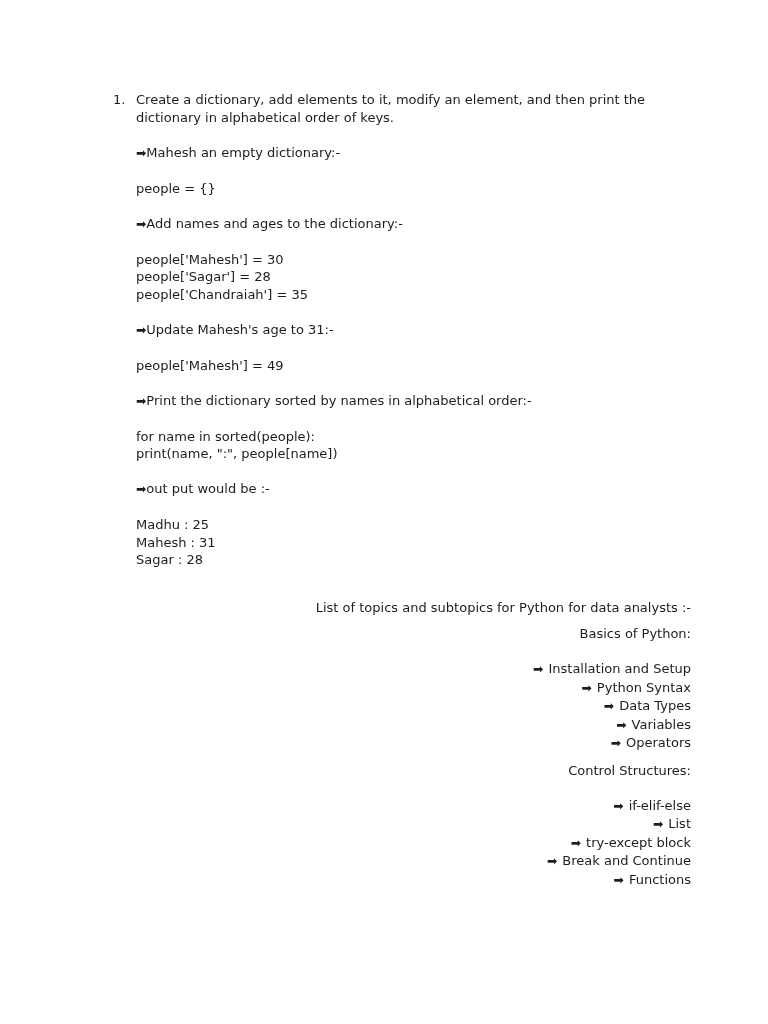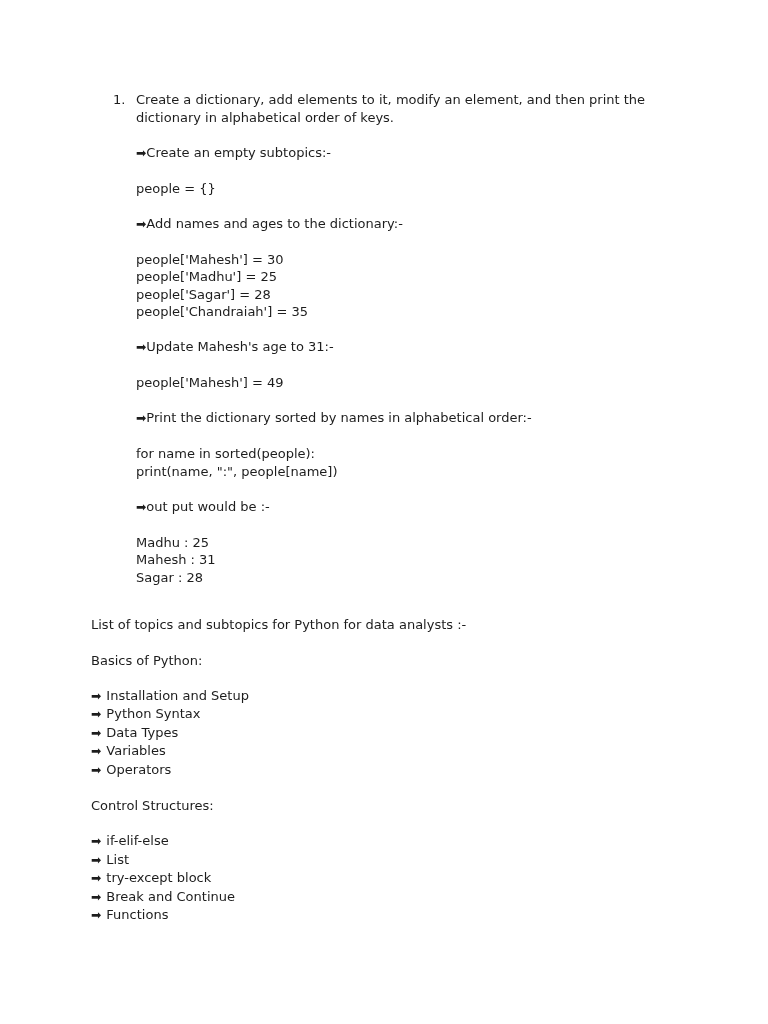--- a/index.html
+++ b/index.html
@@ -42,45 +42,45 @@
   }
   .topic-item .arrow-icon {
     margin-right: 5px;
   }
 
   
   .topics {
     margin-left: 91px;
     margin-top: 30px;
     width: 600px;
+    text-align: right;
   }
-  .topic-group { margin-top: 18px; }
+  .topic-group { margin-top: 9px; }
   .topic-items { margin-top: 17.5px; }
 </style>
 </head>
 <body>
 
 <div class="page">
 
   <div class="question">
     <span class="q-num">1.</span>
     <div class="q-body">
       <p class="q-text">Create a dictionary, add elements to it, modify an element, and then print the dictionary in alphabetical order of keys.</p>
       <div id="question-blocks">
-  <p class="block arrow-line"><span class="arrow-icon">➡</span><span class="arrow-text">Create an empty subtopics:-</span></p>
+  <p class="block arrow-line"><span class="arrow-icon">➡</span><span class="arrow-text">Mahesh an empty dictionary:-</span></p>
 
   <div class="block code-block">
             <p class="code-line">people = {}</p>
           </div>
 
   <p class="block arrow-line"><span class="arrow-icon">➡</span><span class="arrow-text">Add names and ages to the dictionary:-</span></p>
 
   <div class="block code-block">
             <p class="code-line">people['Mahesh'] = 30</p>
-            <p class="code-line">people['Madhu'] = 25</p>
             <p class="code-line">people['Sagar'] = 28</p>
             <p class="code-line">people['Chandraiah'] = 35</p>
           </div>
 
   <p class="block arrow-line"><span class="arrow-icon">➡</span><span class="arrow-text">Update Mahesh's age to 31:-</span></p>
 
   <div class="block code-block">
             <p class="code-line">people['Mahesh'] = 49</p>
           </div>
 

